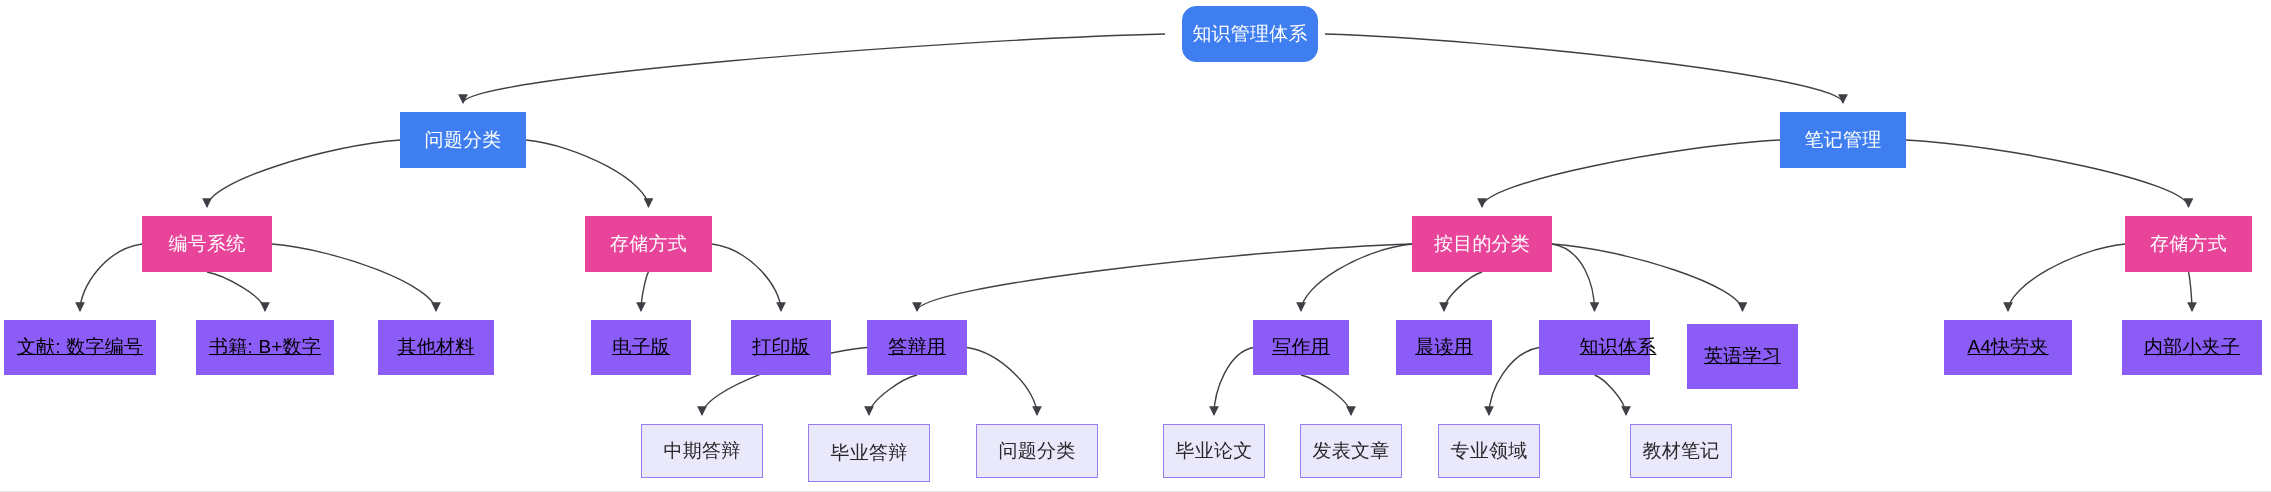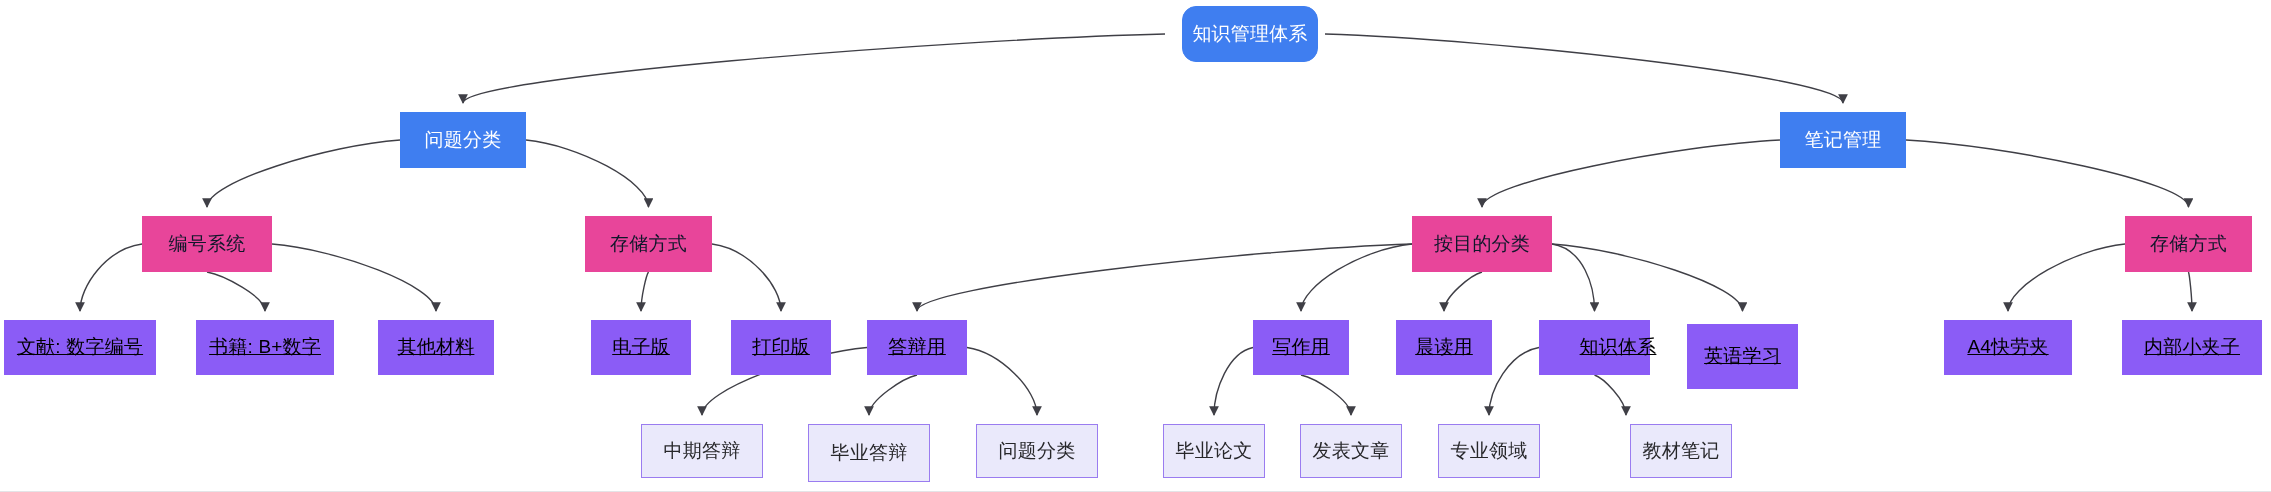--- a/index.html
+++ b/index.html
@@ -38,21 +38,21 @@
   }
   .node.lvl-root,
   .node.lvl-2 {
     background: #3f7ef0;
     color: #ffffff;
     font-size: 19px;
     border: 1px solid #3f7ef0;
   }
   .node.lvl-3 {
     background: #e8459a;
-    color: #0f172a;
+    color: #ffffff;
     font-size: 19px;
     border: 1px solid #e8459a;
   }
   .node.lvl-4 {
     background: #8b5cf6;
     color: #000000;
     font-size: 19px;
     border: 1px solid #8b5cf6;
     text-decoration: underline;
   }

